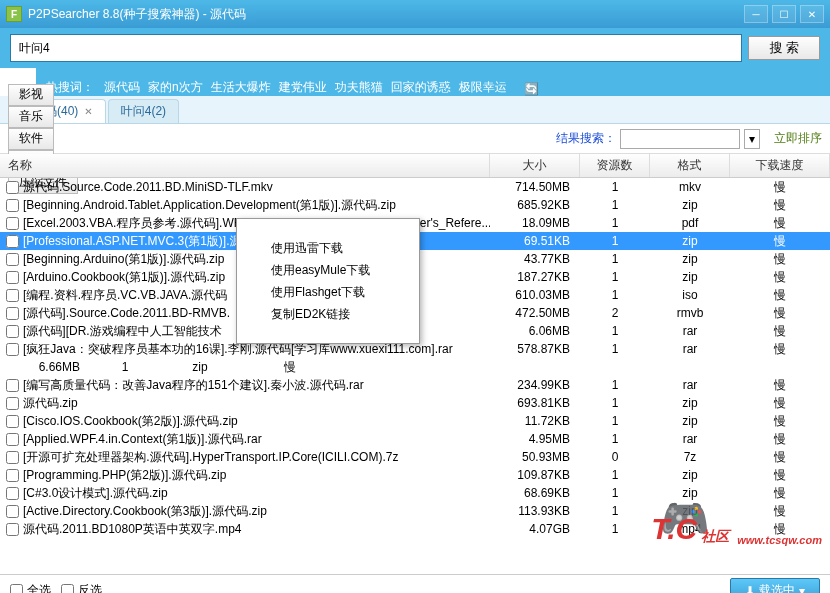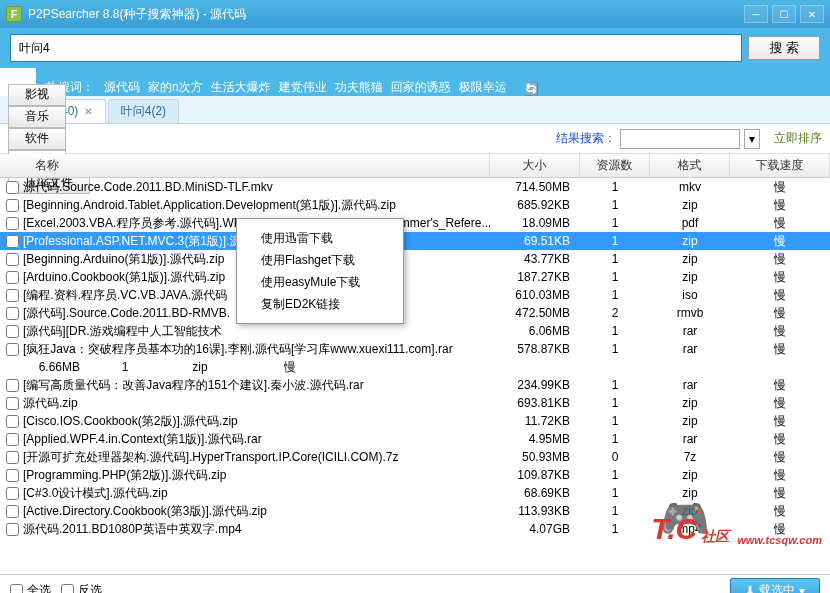--- a/index.html
+++ b/index.html
@@ -18,46 +18,46 @@
 
 .hotwords { height: 28px; background: #4db8e8; display: flex; align-items: flex-end; padding: 0 10px; color: #fff; font-size: 12px; gap: 10px; margin-left: 36px; }
 .hotwords a { color: #fff; text-decoration: none; cursor: pointer; }
 
 .tabs-row { height: 28px; background: #e8f4fb; border-bottom: 1px solid #b8d8e8; display: flex; align-items: flex-end; padding: 0 8px; }
 .tab { height: 24px; padding: 0 12px; background: #fff; border: 1px solid #b8d8e8; border-bottom: none; border-radius: 4px 4px 0 0; margin-right: 2px; display: flex; align-items: center; gap: 6px; cursor: pointer; font-size: 12px; color: #2a6a9a; }
 .tab.inactive { background: #d8ecf6; }
 .tab-close { font-size: 10px; cursor: pointer; color: #888; }
 
 .filter-row { height: 30px; display: flex; align-items: center; padding: 0 8px; border-bottom: 1px solid #ddd; gap: 4px; }
-.filter-btn { height: 22px; padding: 0 16px; background: linear-gradient(#fefefe,#e8e8e8); border: 1px solid #bbb; cursor: pointer; font-size: 12px; display: flex; align-items: center; }
+.filter-btn { height: 22px; padding: 0 10px; background: linear-gradient(#fefefe,#e8e8e8); border: 1px solid #bbb; cursor: pointer; font-size: 12px; display: flex; align-items: center; }
 .filter-spacer { flex: 1; }
 .result-search-label { font-size: 12px; color: #1d4ed8; }
 .result-search-input { width: 120px; height: 20px; border: 1px solid #aaa; padding: 0 4px; }
 .sort-link { color: #4d7c0f; cursor: pointer; margin-left: 10px; }
 
 .table-container { position: relative; height: 420px; overflow: hidden; }
-.table-header { height: 24px; background: linear-gradient(#fefefe,#ececec); border-bottom: 1px solid #ccc; display: flex; padding-left: 27px; }
+.table-header { height: 24px; background: linear-gradient(#fefefe,#ececec); border-bottom: 1px solid #ccc; display: flex; }
 .th { border-right: 1px solid #ddd; display: flex; align-items: center; padding: 0 8px; font-size: 12px; color: #333; }
 .th-name { flex: 1; }
 .th-size { width: 90px; justify-content: center; }
 .th-sources { width: 70px; justify-content: center; }
 .th-format { width: 80px; justify-content: center; }
 .th-speed { width: 100px; justify-content: center; }
 
 .table-body { height: 396px; overflow-y: auto; }
 .row { height: 18px; display: flex; align-items: center; font-size: 12px; cursor: pointer; }
 .row.selected { background: #3399ff; color: #fff; }
 .td-name { flex: 1; display: flex; align-items: center; padding-left: 6px; white-space: nowrap; overflow: hidden; }
 .td-name input[type=checkbox] { margin-right: 4px; }
 .td-size { width: 90px; text-align: right; padding-right: 10px; }
 .td-sources { width: 70px; text-align: center; }
 .td-format { width: 80px; text-align: center; }
 .td-speed { width: 100px; text-align: center; }
 
-.context-menu { position: absolute; left: 236px; top: 64px; width: 168px; background: #fff; border: 1px solid #999; box-shadow: 2px 2px 6px rgba(0,0,0,0.3); z-index: 100; padding: 8px; }
+.context-menu { position: absolute; left: 236px; top: 64px; width: 184px; background: #fff; border: 1px solid #999; box-shadow: 2px 2px 6px rgba(0,0,0,0.3); z-index: 100; padding: 18px; }
 .menu-item { height: 22px; display: flex; align-items: center; padding: 0 16px; font-size: 12px; cursor: pointer; }
 
 .bottom-row { height: 32px; border-top: 1px solid #ccc; display: flex; align-items: center; padding: 0 10px; gap: 10px; }
 .check-label { display: flex; align-items: center; gap: 4px; font-size: 12px; }
 .bottom-spacer { flex: 1; }
 .download-btn { height: 26px; padding: 0 14px; background: linear-gradient(#5dc8f8,#3a9cd4); color: #fff; border: 1px solid #2a7aa8; cursor: pointer; display: flex; align-items: center; gap: 4px; font-size: 12px; border-radius: 2px; }
 
 .watermark { position: absolute; right: 8px; bottom: 28px; color: #d33; font-size: 14px; font-style: italic; font-weight: bold; pointer-events: none; display:flex; align-items:flex-end; gap:4px;}
 .watermark .logo { font-size: 30px; }
 .mascot { position:absolute; right:120px; bottom:32px; font-size:40px; pointer-events:none; opacity:0.85;}
@@ -316,22 +316,22 @@
         </div>
         <div class="td-size">4.07GB</div>
         <div class="td-sources">1</div>
         <div class="td-format">mp4</div>
         <div class="td-speed">慢</div>
       </div>
     </div>
 
   <div class="context-menu">
     <div class="menu-item">使用迅雷下载</div>
+    <div class="menu-item">使用easyMule下载</div>
     <div class="menu-item">使用Flashget下载</div>
-    <div class="menu-item">使用easyMule下载</div>
     <div class="menu-item">复制ED2K链接</div>
   </div>
 
   <div class="mascot">🎮</div>
   <div class="watermark">
     <span class="logo">T.C</span>
     <span>社区</span>
     <span style="font-size:11px;margin-left:4px;">www.tcsqw.com</span>
   </div>
 </div>

